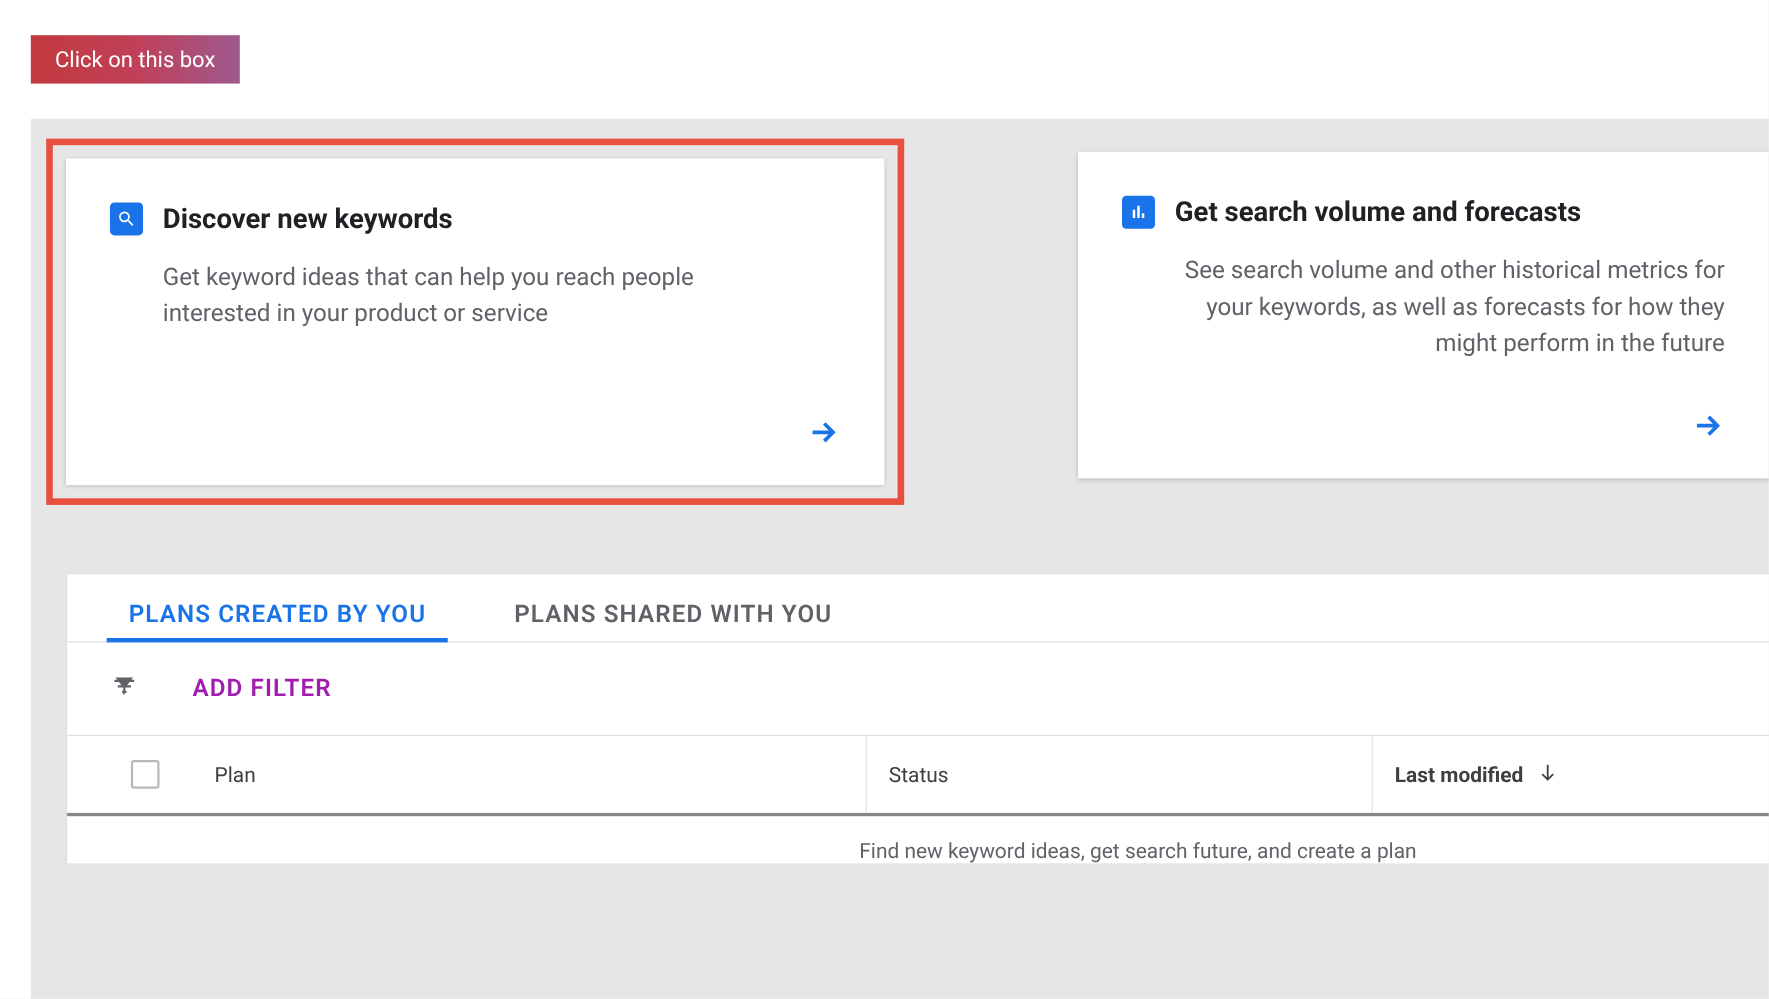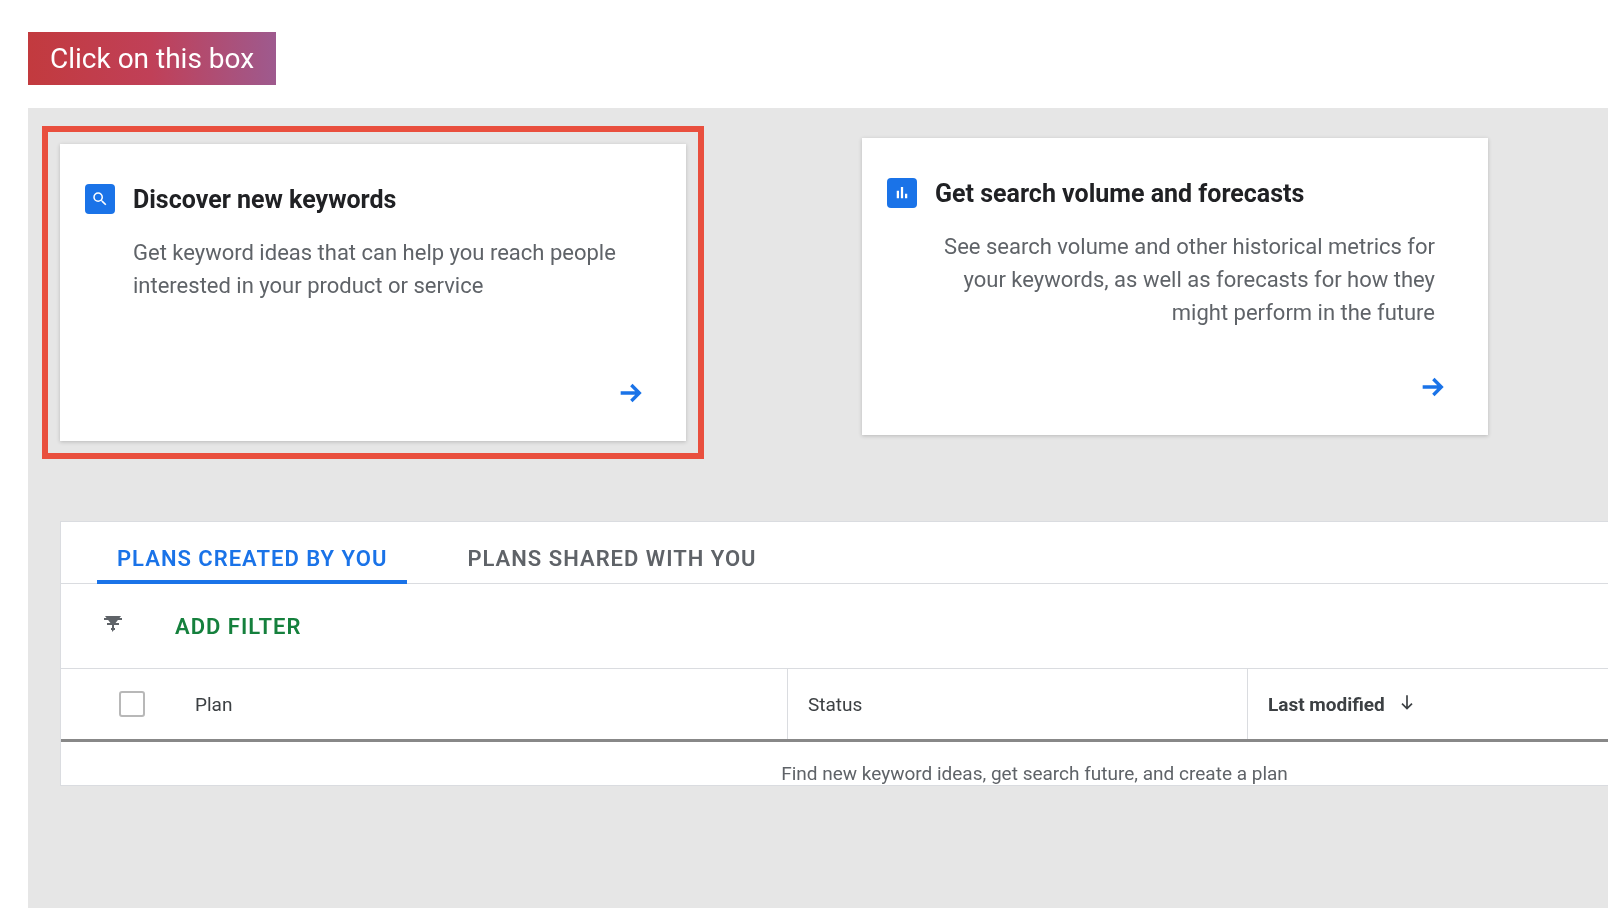--- a/index.html
+++ b/index.html
@@ -14,21 +14,21 @@
       height: 908px;
       position: relative;
     }
     .callout-badge {
       position: absolute;
       top: 32px;
       left: 28px;
       background: linear-gradient(90deg, #c23a3e 0%, #c04058 50%, #9e5a8e 100%);
       color: #fff;
       padding: 10px 22px;
-      font-size: 28px;
+      font-size: 20px;
       font-weight: 400;
       z-index: 10;
     }
     .content-area {
       position: absolute;
       top: 108px;
       left: 28px;
       right: 0;
       bottom: 0;
       background: #e6e6e6;
@@ -41,24 +41,24 @@
     }
     .card-highlight-wrapper {
       border: 6px solid #e94f3e;
       padding: 12px;
       position: relative;
       top: -12px;
       left: -18px;
     }
     .card {
       background: #fff;
-      width: 626px;
+      width: 744px;
       height: 297px;
       box-shadow: 0 1px 4px rgba(0,0,0,0.2);
-      padding: 40px 40px 30px 25px;
+      padding: 40px 40px 30px 40px;
       position: relative;
       cursor: pointer;
     }
     .card-second {
       margin-top: 0px;
       text-align: right;
     }
     .card-header {
       display: flex;
       align-items: center;
@@ -147,21 +147,21 @@
     }
     .filter-icon svg {
       width: 24px;
       height: 24px;
       fill: #5f6368;
     }
     .add-filter-label {
       font-size: 22px;
       font-weight: 600;
       letter-spacing: 1px;
-      color: #15803d;
+      color: #a21caf;
     }
     .table-header-row {
       display: flex;
       border-bottom: 3px solid #888;
       padding-left: 24px;
     }
     .th-cell {
       padding: 22px 20px;
       font-size: 19px;
       color: #3c4043;

